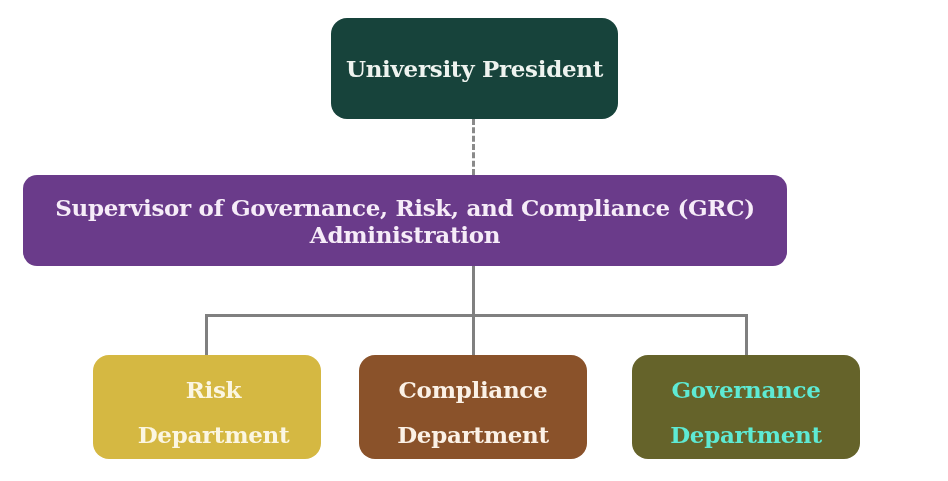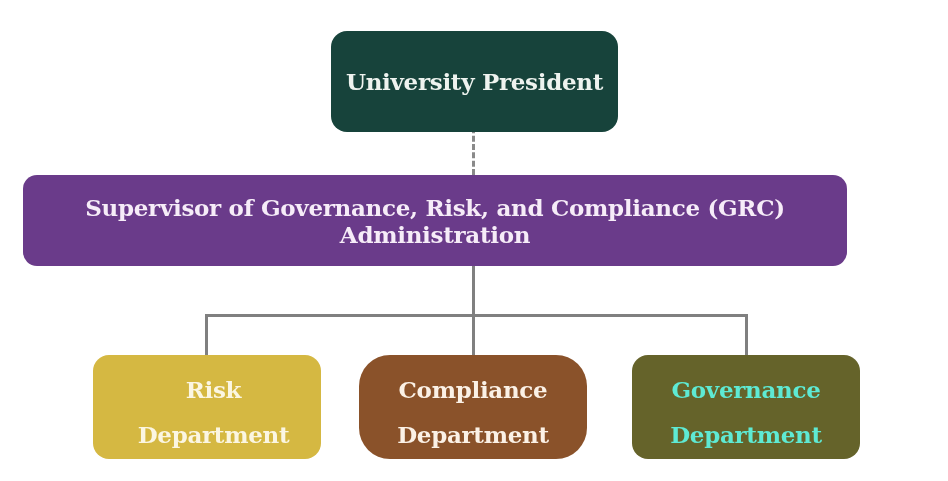--- a/index.html
+++ b/index.html
@@ -2,23 +2,23 @@
 <html><head>
   <meta charset="utf-8">
   <style>
     html, body { margin: 0; padding: 0; background: #ffffff; }
     body { width: 948px; height: 481px; position: relative; overflow: hidden;
            font-family: "DejaVu Serif", "Liberation Serif", serif; }
     .node { position: absolute; box-sizing: border-box; border-radius: 14px;
             display: flex; align-items: center; justify-content: center;
             text-align: center; overflow: hidden; }
     .label { font-weight: bold; letter-spacing: -0.3px; }
-    #president { left: 331px; top: 18px; width: 287px; height: 101px; border-radius: 16px; margin-top: 13px; }
+    #president { left: 331px; top: 18px; width: 287px; height: 101px; border-radius: 16px; }
     #president .label { font-size: 23px; color: #eef3ef; }
-    #supervisor { left: 23px; top: 175px; width: 824px; height: 91px; border-radius: 14px; }
+    #supervisor { left: 23px; top: 175px; width: 764px; height: 91px; border-radius: 14px; }
     #supervisor .label { font-size: 23px; color: #f6ecf8; }
     .dept { top: 355px; width: 228px; height: 104px; border-radius: 16px;
             align-items: flex-start; }
     .dept .label { font-size: 23px; line-height: 45px; margin-top: 12px; }
     #risk { left: 93px; padding-left: 13px; }
     #compliance { left: 359px; }
     #governance { left: 632px; }
     .line { position: absolute; background: #808080; }
     .dashed { position: absolute; width: 0; border-left: 3px dashed #8a8a8a; }
   </style>
@@ -40,21 +40,21 @@
   <span class="label">Supervisor of Governance, Risk, and Compliance (GRC) Administration</span>
 </div>
 
 <div class="node dept" id="risk" style="background:#d5b842;">
   <div class="label" style="color:#fbf6e2;">
     <div>Risk</div>
     <div>Department</div>
   </div>
 </div>
 
-<div class="node dept" id="compliance" style="background:#8a522a;border-radius:31px;">
+<div class="node dept" id="compliance" style="background:#8a522a;">
   <div class="label" style="color:#fbf1e6;">
     <div>Compliance</div>
     <div>Department</div>
   </div>
 </div>
 
 <div class="node dept" id="governance" style="background:#65632a;">
   <div class="label" style="color:#5eead4;">
     <div>Governance</div>
     <div>Department</div>

